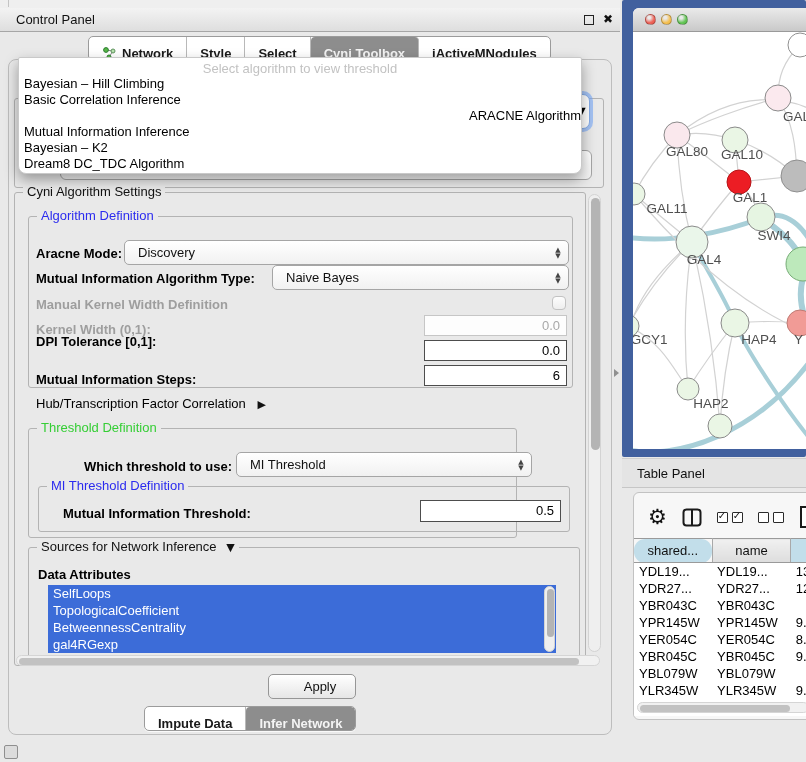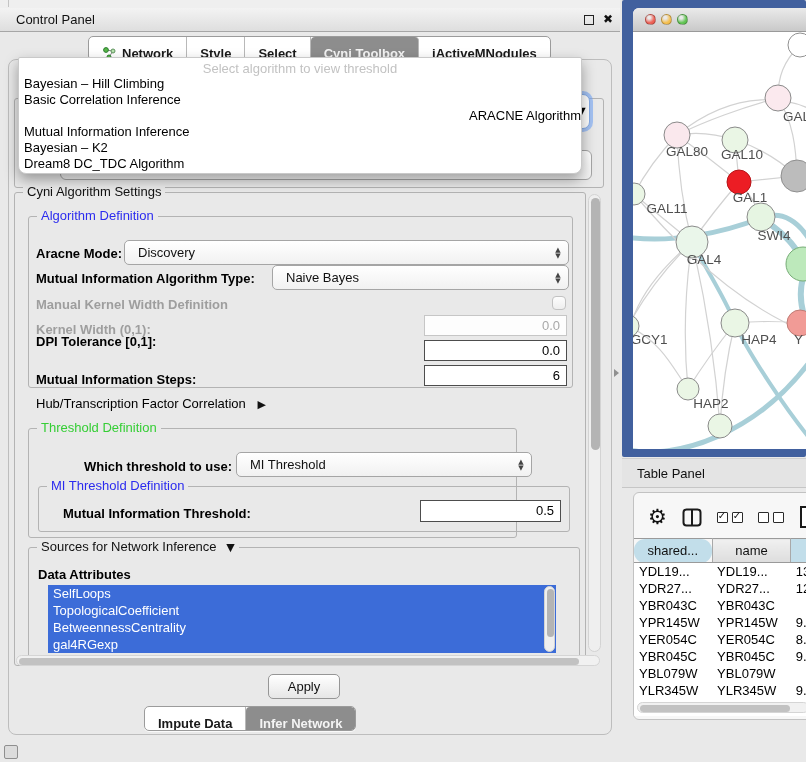--- a/index.html
+++ b/index.html
@@ -226,21 +226,21 @@
   <span class="vthumb" style="left:2px;top:2px;width:7px;height:48px;"></span>
 </div>
 
 <div class="vscroll" style="left:588px;top:194px;width:13px;height:458px;">
   <span class="vthumb" style="left:2px;top:3px;width:9px;height:252px;"></span>
 </div>
 <div class="hscroll" style="left:16px;top:655px;width:584px;height:11px;">
   <span class="hthumb" style="left:2px;top:2px;width:560px;height:7px;"></span>
 </div>
 
-<div class="btn" style="left:268px;top:674px;width:70px;">
+<div class="btn" style="left:268px;top:674px;width:70px;padding-left:16px;">
   <span>Apply</span>
 </div>
 
 <div class="abs seg" id="bottom-tabs">
     <div class="item">
       <span>Impute Data</span>
     </div>
     <div class="item selected">
       <span>Infer Network</span>
     </div>

